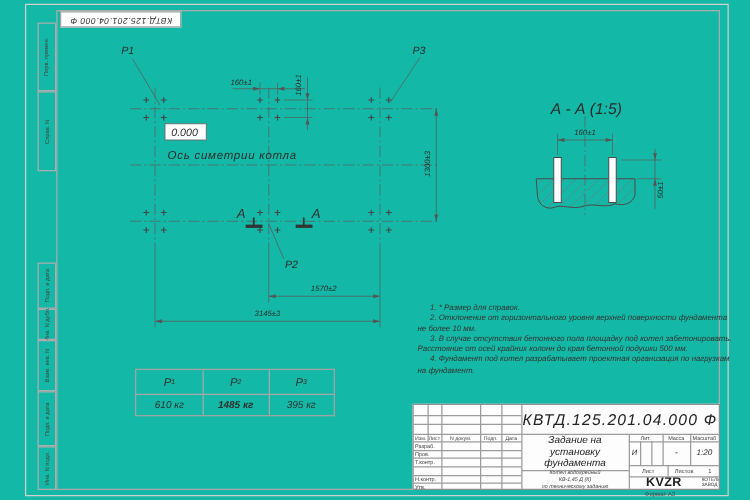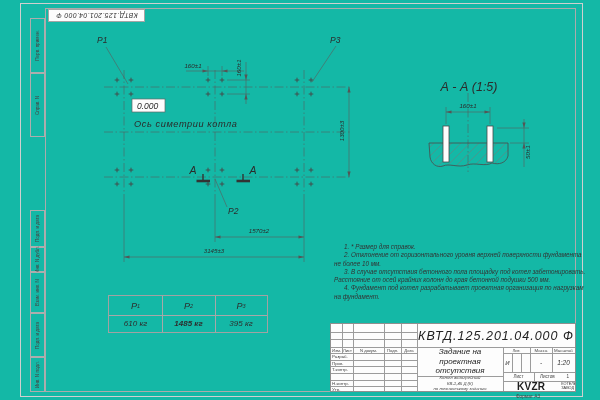--- a/index.html
+++ b/index.html
@@ -257,22 +257,22 @@
     <div class="abs" style="left:1px;top:37px;width:21px;height:6px;font-size:4.4px;color:#444;">Пров.</div>
     <div class="abs" style="left:1px;top:43px;width:21px;height:6px;font-size:4.4px;color:#444;">Т.контр.</div>
     <div class="abs" style="left:1px;top:50px;width:21px;height:6px;font-size:4.4px;color:#444;"></div>
     <div class="abs" style="left:1px;top:57px;width:21px;height:6px;font-size:4.4px;color:#444;">Н.контр.</div>
     <div class="abs" style="left:1px;top:63px;width:21px;height:6px;font-size:4.4px;color:#444;">Утв.</div>
 
     <div class="abs cell it" style="left:86px;top:0;width:158px;height:23px;font-size:12.5px;letter-spacing:1px;color:#222;">КВТД.125.201.04.000 Ф</div>
 
     <div class="abs cell it" style="left:86px;top:23px;width:86px;height:29px;font-size:8px;line-height:1.2;flex-direction:column;color:#222;">
       <div>Задание на</div>
-      <div>проектная</div>
-      <div>отсутствия</div>
+      <div>установку</div>
+      <div>фундамента</div>
     </div>
 
     <div class="abs cell it" style="left:86px;top:52px;width:86px;height:15px;font-size:4.3px;line-height:1.25;flex-direction:column;color:#444;">
       <div>Котел водогрейный</div>
       <div>КВ-1,45 Д (К)</div>
       <div>по техническому заданию</div>
     </div>
 
     <div class="abs cell" style="left:172px;top:23px;width:27px;height:6px;font-size:4.4px;color:#444;">Лит.</div>
     <div class="abs cell" style="left:199px;top:23px;width:22px;height:6px;font-size:4.4px;color:#444;">Масса</div>

